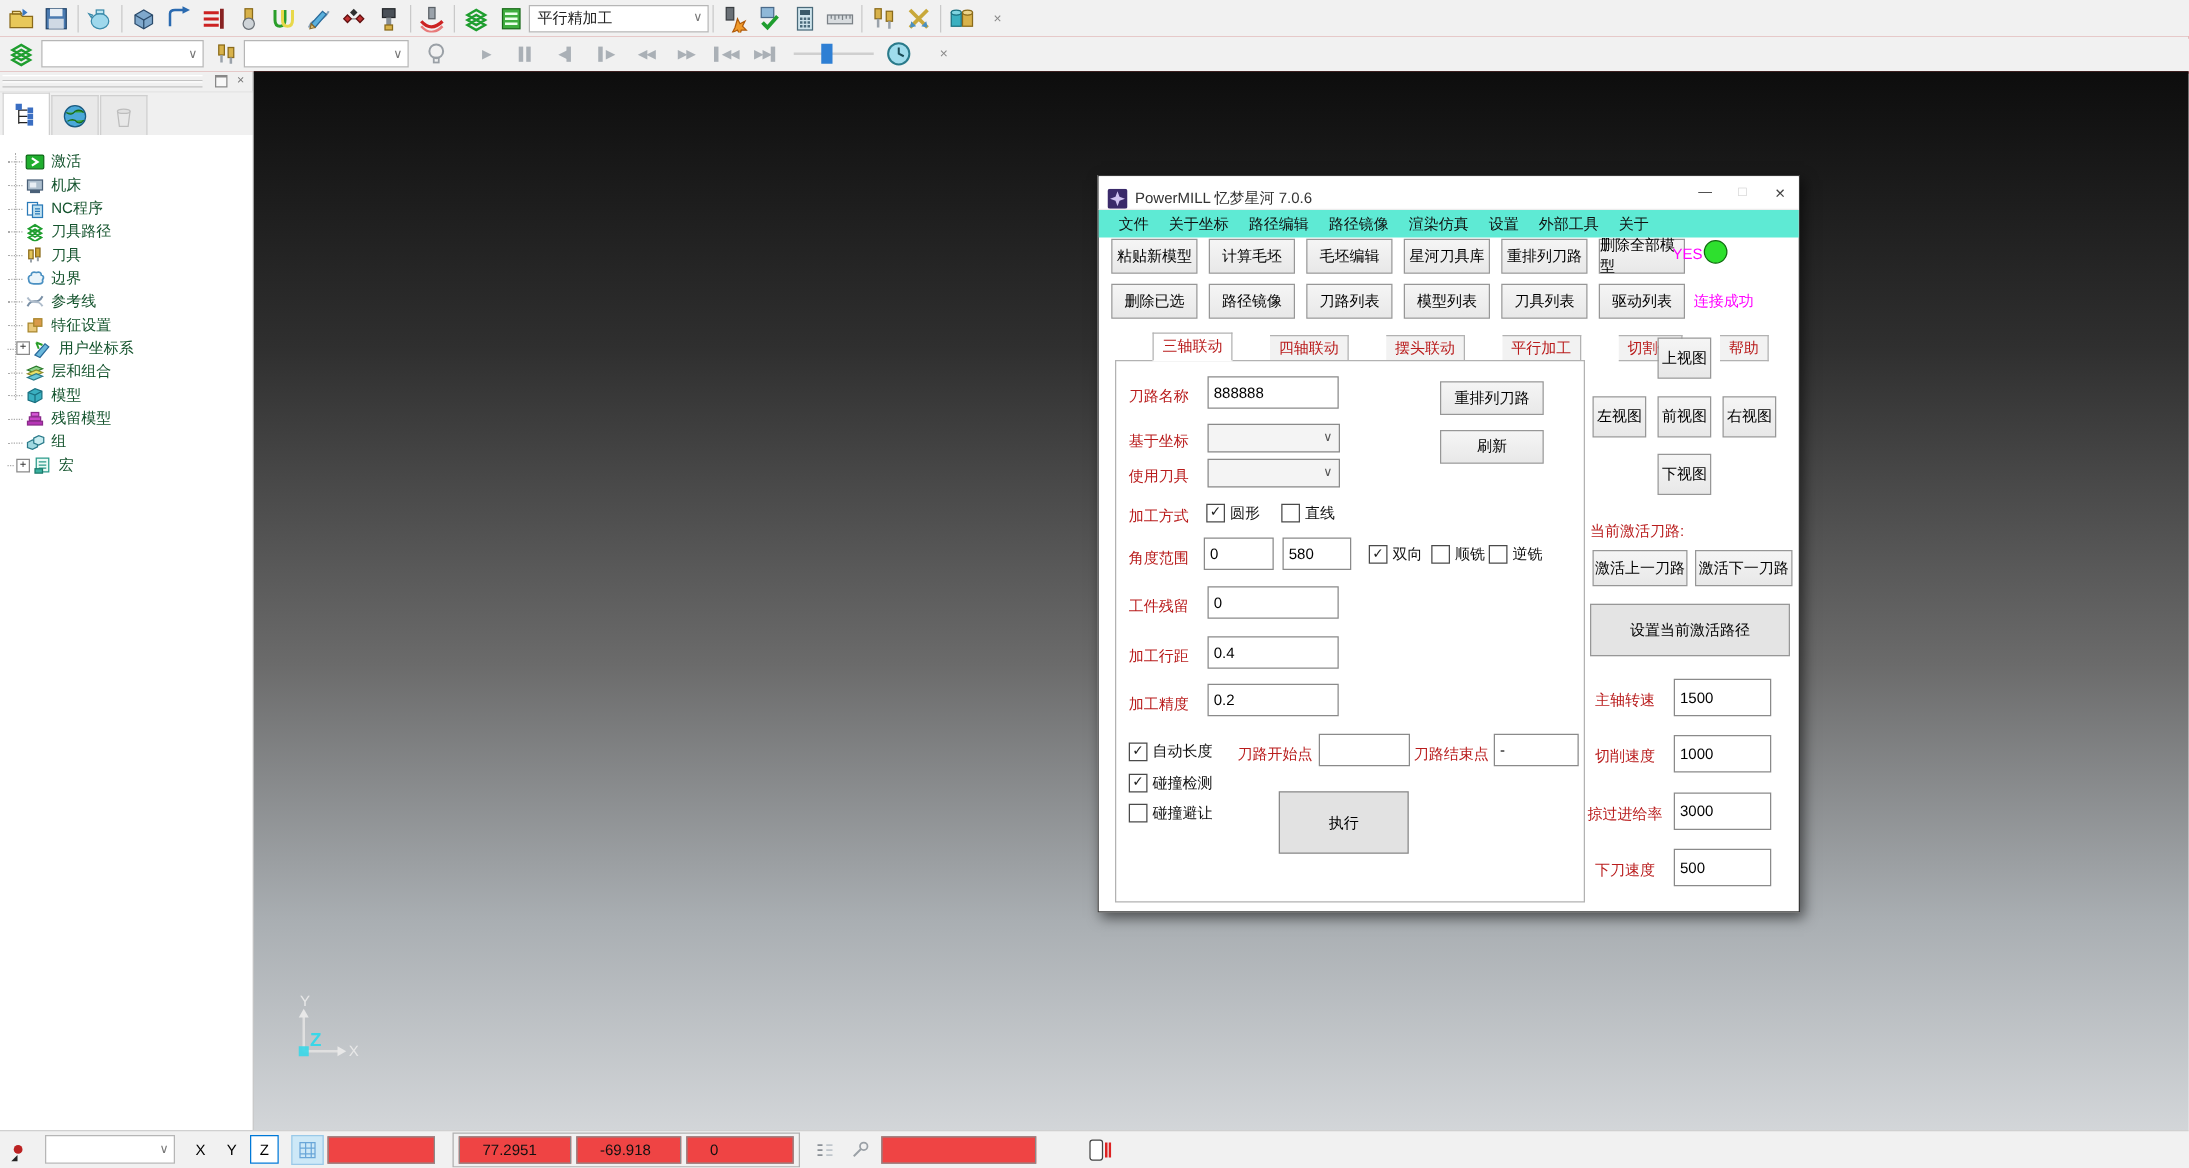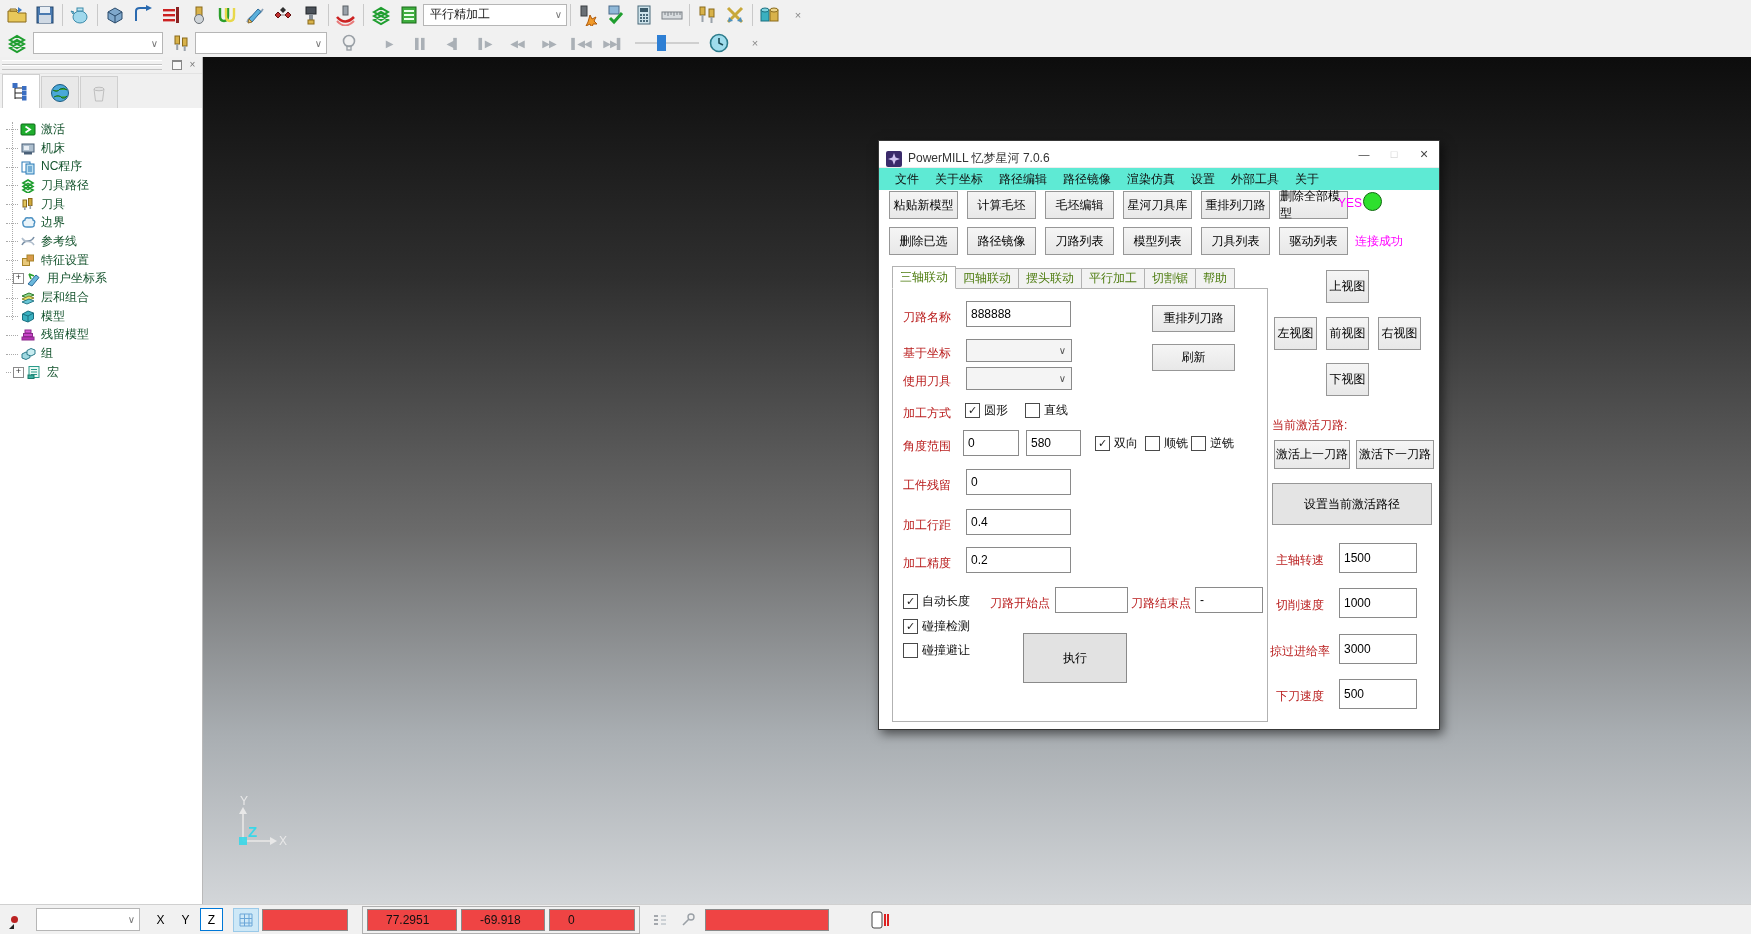--- a/index.html
+++ b/index.html
@@ -54,21 +54,21 @@
   .wbtnctl{width:30px;height:100%;display:flex;align-items:center;justify-content:center;color:#444;font-size:11px;}
   .wbtnctl.dim{color:#c9c9c9;}
   .dmenu{height:22px;display:flex;align-items:center;padding-left:8px;background:#5eead4;}
   .mitem{padding:0 8px;color:#111;}
   .wbtn{background:linear-gradient(#f5f5f5,#e8e8e8);border:1px solid #979797;display:flex;align-items:center;justify-content:center;color:#000;font-size:12px;}
   .row6{position:absolute;left:10px;display:flex;gap:9px;}
   .row6 .wbtn{width:67px;height:26px;}
   .magenta{color:#ff00ff;font-weight:normal;font-size:12px;position:absolute;white-space:nowrap;}
   #okdot{position:absolute;left:484px;top:51px;width:17px;height:17px;border-radius:50%;background:#2ee02e;border:1px solid #0e6a0e;}
   .dtabs{position:absolute;left:13px;top:127px;display:flex;align-items:flex-end;height:21px;}
-  .dtab{height:19px;padding:0 7px;display:flex;align-items:center;border:1px solid #b2b2b2;border-left:none;background:#f2f2f2;color:#4d7c0f;}
+  .dtab{height:19px;padding:0 7px;display:flex;align-items:center;border:1px solid #b2b2b2;border-left:none;background:#f2f2f2;color:#b91c1c;margin-left:30px;}
   .dtab:first-child{border-left:1px solid #b2b2b2;}
   .dtab.active{background:#fff;height:21px;border-bottom:1px solid #fff;position:relative;z-index:2;}
   .gbox{position:absolute;left:13px;top:147px;width:374px;height:432px;border:1px solid #b2b2b2;background:#fff;}
   .flabel{position:absolute;color:#b91c1c;white-space:nowrap;}
   .finput{position:absolute;background:#fff;border:1px solid #8a8a8a;font-size:12px;color:#000;display:flex;align-items:center;padding-left:4px;}
   .fselect{position:absolute;height:21px;background:#f4f4f4;border:1px solid #8a8a8a;display:flex;align-items:center;justify-content:flex-end;padding-right:5px;color:#666;}
   .cbrow{position:absolute;display:flex;align-items:center;gap:4px;white-space:nowrap;}
   .cb{width:13px;height:13px;border:1px solid #4a4a4a;background:#fff;display:flex;align-items:center;justify-content:center;font-size:11px;color:#1a1a1a;line-height:11px;flex:0 0 auto;}
   .rp-btn{position:absolute;}
   

